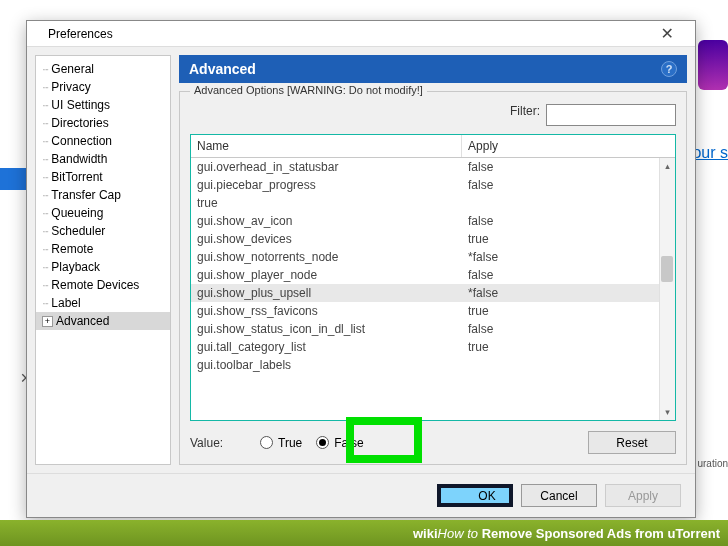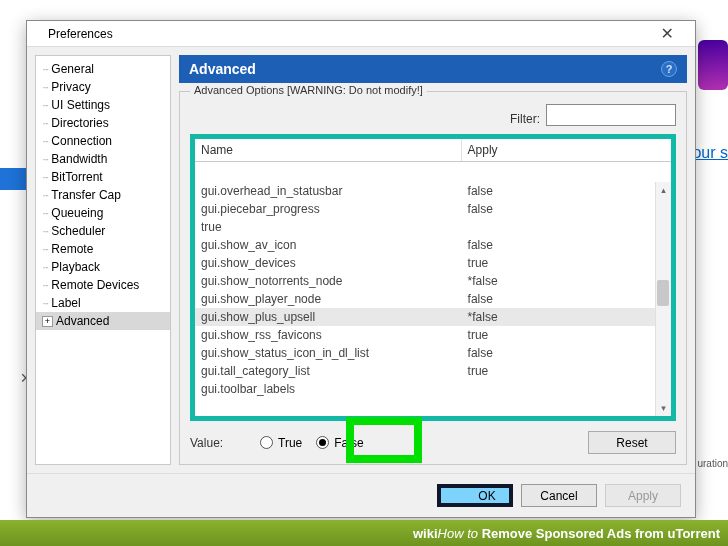--- a/index.html
+++ b/index.html
@@ -29,24 +29,24 @@
   .exp { width:11px; height:11px; border:1px solid #999; display:inline-flex; align-items:center; justify-content:center; font-size:9px; margin-right:3px; background:#fff; line-height:1;}
   .tree-label { color:#000; }
 
   .right { flex:1; display:flex; flex-direction:column; }
   .adv-header { height:28px; background:linear-gradient(#1e5fb6,#1e5fb6); color:#fff; font-weight:600; font-size:14px; display:flex; align-items:center; padding:0 10px; justify-content:space-between; }
   .help-icon { width:16px;height:16px;border-radius:50%;background:#2a6fc7;border:1px solid #6fa0de;color:#cfe0f5;font-size:11px;display:flex;align-items:center;justify-content:center; }
 
   .groupbox { border:1px solid #c8c8c8; margin-top:8px; padding:12px 10px 10px; position:relative; flex:1; display:flex; flex-direction:column; background:#f0f0f0;}
   .group-title { position:absolute; top:-8px; left:10px; background:#f0f0f0; padding:0 4px; font-size:11px; color:#333; }
 
-  .filter-row { display:flex; justify-content:flex-end; align-items:flex-end; gap:6px; font-size:12px; color:#333; margin-bottom:8px; }
+  .filter-row { display:flex; justify-content:flex-end; align-items:flex-start; gap:6px; font-size:12px; color:#333; margin-bottom:8px; }
   .filter-row input { width:130px; height:22px; border:1px solid #888; background:#fff; font-size:12px; padding:0 4px;}
 
-  .grid { flex:1; border:5px solid #14b8a6; background:#fff; font-size:12px; display:flex; flex-direction:column; min-height:230px;gap:20px; }
+  .grid { flex:1; border:1px solid #14b8a6; background:#fff; font-size:12px; display:flex; flex-direction:column; min-height:230px; }
   .grid-head { display:flex; border-bottom:1px solid #c8c8c8; background:#fff; }
   .grid-head div { padding:4px 6px; color:#333; }
   .col-name { width:56%; border-right:1px solid #e0e0e0;}
   .col-value { flex:1; }
   .grid-body { flex:1; overflow:hidden; position:relative; }
   .grid-row { display:flex; padding:1px 0; }
   .grid-row .c1 { width:56%; padding:1px 6px; color:#444; }
   .grid-row .c2 { flex:1; padding:1px 6px; color:#444; }
   .grid-row.sel { background:#e8e8e8; }
   .scrollbar { position:absolute; right:0; top:0; width:16px; height:100%; background:#f3f3f3; border-left:1px solid #e0e0e0;}

